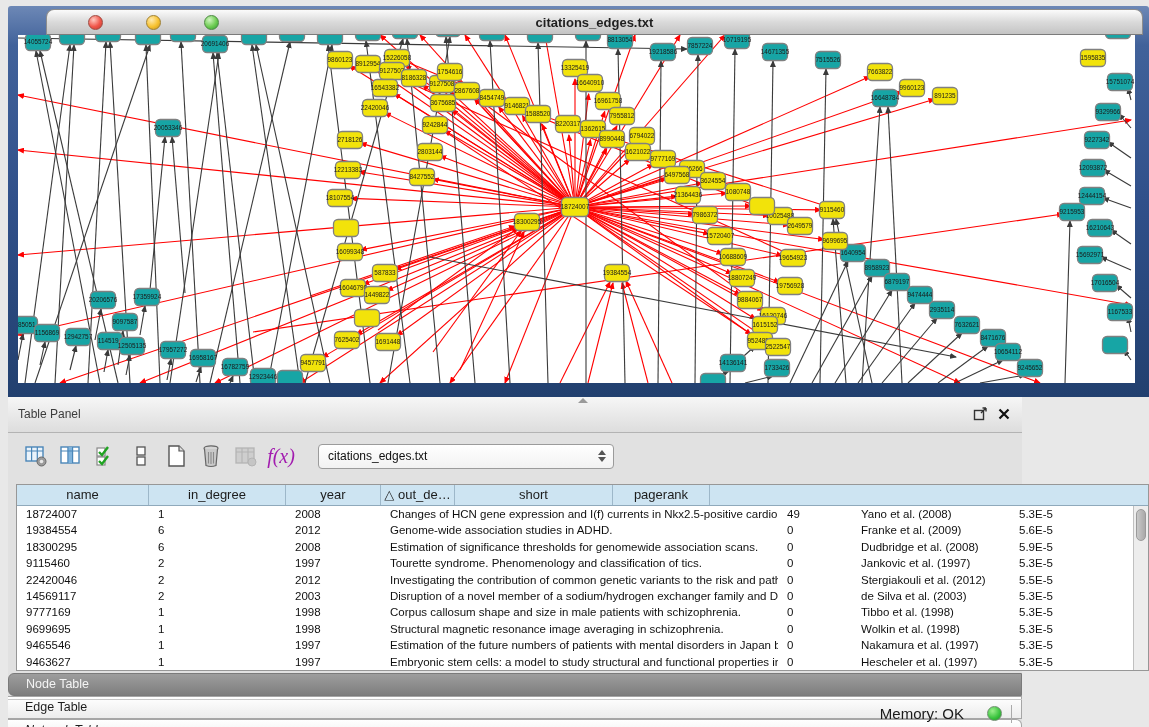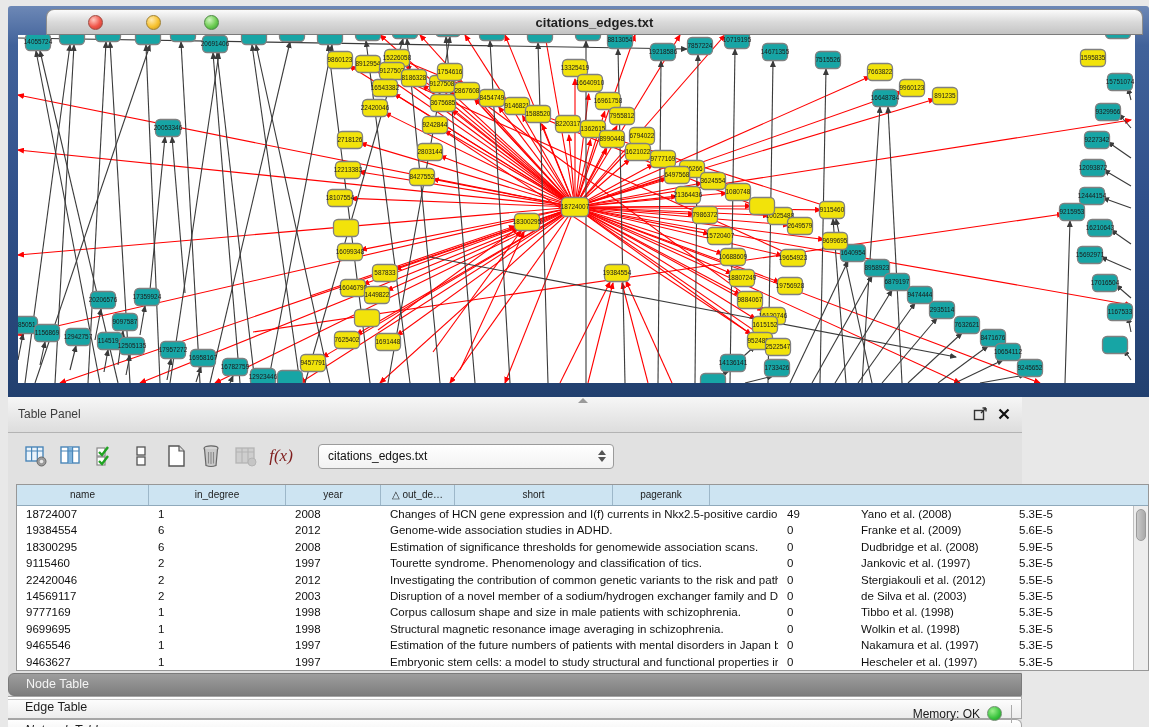--- a/index.html
+++ b/index.html
@@ -32,52 +32,52 @@
   .panel-header{position:absolute;left:0;top:0;width:100%;height:36px;
     background:linear-gradient(#f6f6f6,#dddddd);border-bottom:1px solid #b3b3b3;box-sizing:border-box;}
   .panel-title{position:absolute;left:10px;top:10px;font-size:12px;color:#3c3c3c;}
   .split-handle{position:absolute;left:570px;top:1px;width:0;height:0;
     border-left:5px solid transparent;border-right:5px solid transparent;border-bottom:5px solid #9a9a9a;}
   .ph-icon{position:absolute;top:9px;width:16px;height:16px;cursor:pointer;}
   .ph-float{right:34px;}
   .ph-close{right:10px;}
   .toolbar{position:absolute;top:44px;left:16px;height:30px;display:flex;align-items:center;gap:11px;}
   .tool{width:24px;height:24px;display:flex;align-items:center;justify-content:center;cursor:pointer;}
-  .fx{font-family:"Liberation Serif",serif;font-style:italic;font-size:17px;color:#7f1d1d;}
+  .fx{font-family:"Liberation Serif",serif;font-style:italic;font-size:20px;color:#a21caf;}
   .select-box{
     margin-left:14px;width:296px;height:25px;box-sizing:border-box;
     background:linear-gradient(#ffffff,#f2f2f2);border:1px solid #9b9b9b;border-radius:4px;
     font-size:12px;color:#111;display:flex;align-items:center;padding:0 22px 0 9px;position:relative;cursor:pointer;
   }
   .spinner{position:absolute;right:7px;top:5px;display:flex;flex-direction:column;gap:2px;}
   .spinner i{display:block;width:0;height:0;border-left:4px solid transparent;border-right:4px solid transparent;}
   .spinner .up{border-bottom:5px solid #555;}
   .spinner .dn{border-top:5px solid #555;}
   .dtable{position:absolute;left:8px;top:87px;width:1133px;height:187px;background:#fff;
     border:1px solid #979797;box-sizing:border-box;overflow:hidden;}
   .thead{display:flex;height:21px;background:#cde4f2;border-bottom:1px solid #8fa9bb;box-sizing:border-box;}
-  .th{font-size:10px;color:#1c1c1c;text-align:center;line-height:20px;
+  .th{font-size:13px;color:#1c1c1c;text-align:center;line-height:20px;
       border-right:1px solid #9db7c9;box-sizing:border-box;white-space:nowrap;overflow:hidden;cursor:pointer;}
   .th.filler{border-right:none;background:#cde4f2;}
   .tbody{position:absolute;left:0;top:21px;right:15px;bottom:0;overflow:hidden;}
   .trow{display:flex;height:16.4px;cursor:default;}
   .td{font-size:11.5px;color:#101010;line-height:16.4px;padding-left:9px;box-sizing:border-box;
       white-space:nowrap;overflow:hidden;}
   .vscroll{position:absolute;right:0;top:21px;bottom:0;width:15px;background:#ededed;border-left:1px solid #c0c0c0;box-sizing:border-box;}
   .vthumb{position:absolute;left:2px;right:2px;top:3px;height:30px;border-radius:6px;
       background:linear-gradient(90deg,#c9c9c9,#a9a9a9);border:1px solid #9a9a9a;cursor:pointer;}
   .tabs{position:absolute;left:0;top:276px;width:100%;display:flex;justify-content:center;flex-direction:column;}
   .tab{height:21px;line-height:21px;font-size:12.5px;color:#1e1e1e;padding:0 17px;
       background:linear-gradient(#ffffff,#ececec);border:1px solid #a6a6a6;border-left:none;cursor:pointer;}
   .tab:first-child{border-left:1px solid #a6a6a6;border-radius:6px 0 0 6px;}
   .tab:last-child{border-radius:0 6px 6px 0;font-style:italic;}
   .tab.sel{background:linear-gradient(#9d9d9d,#7e7e7e);color:#f4f4f4;border-color:#7a7a7a;}
   .statusbar{position:absolute;left:0;bottom:0;width:100%;height:28px;border-top:1px solid #c7c7c7;
       display:flex;align-items:center;justify-content:flex-end;box-sizing:border-box;padding-right:8px;}
-  .mem-label{font-size:12px;color:#1a1a1a;margin-right:7px;}
+  .mem-label{font-size:15px;color:#1a1a1a;margin-right:23px;}
   .memdot{width:13px;height:13px;border-radius:50%;
       background:radial-gradient(circle at 35% 30%,#9bef8b,#37c23c 60%,#1e8d25);border:1px solid #6f8f6f;}
   .status-sep{width:1px;height:18px;background:#aaa;margin-left:9px;margin-right:2px;}
 </style>
 </head>
 <body>
 
 <div class="graph-window">
   <div class="titlebar">
     <span class="tl red"></span>

